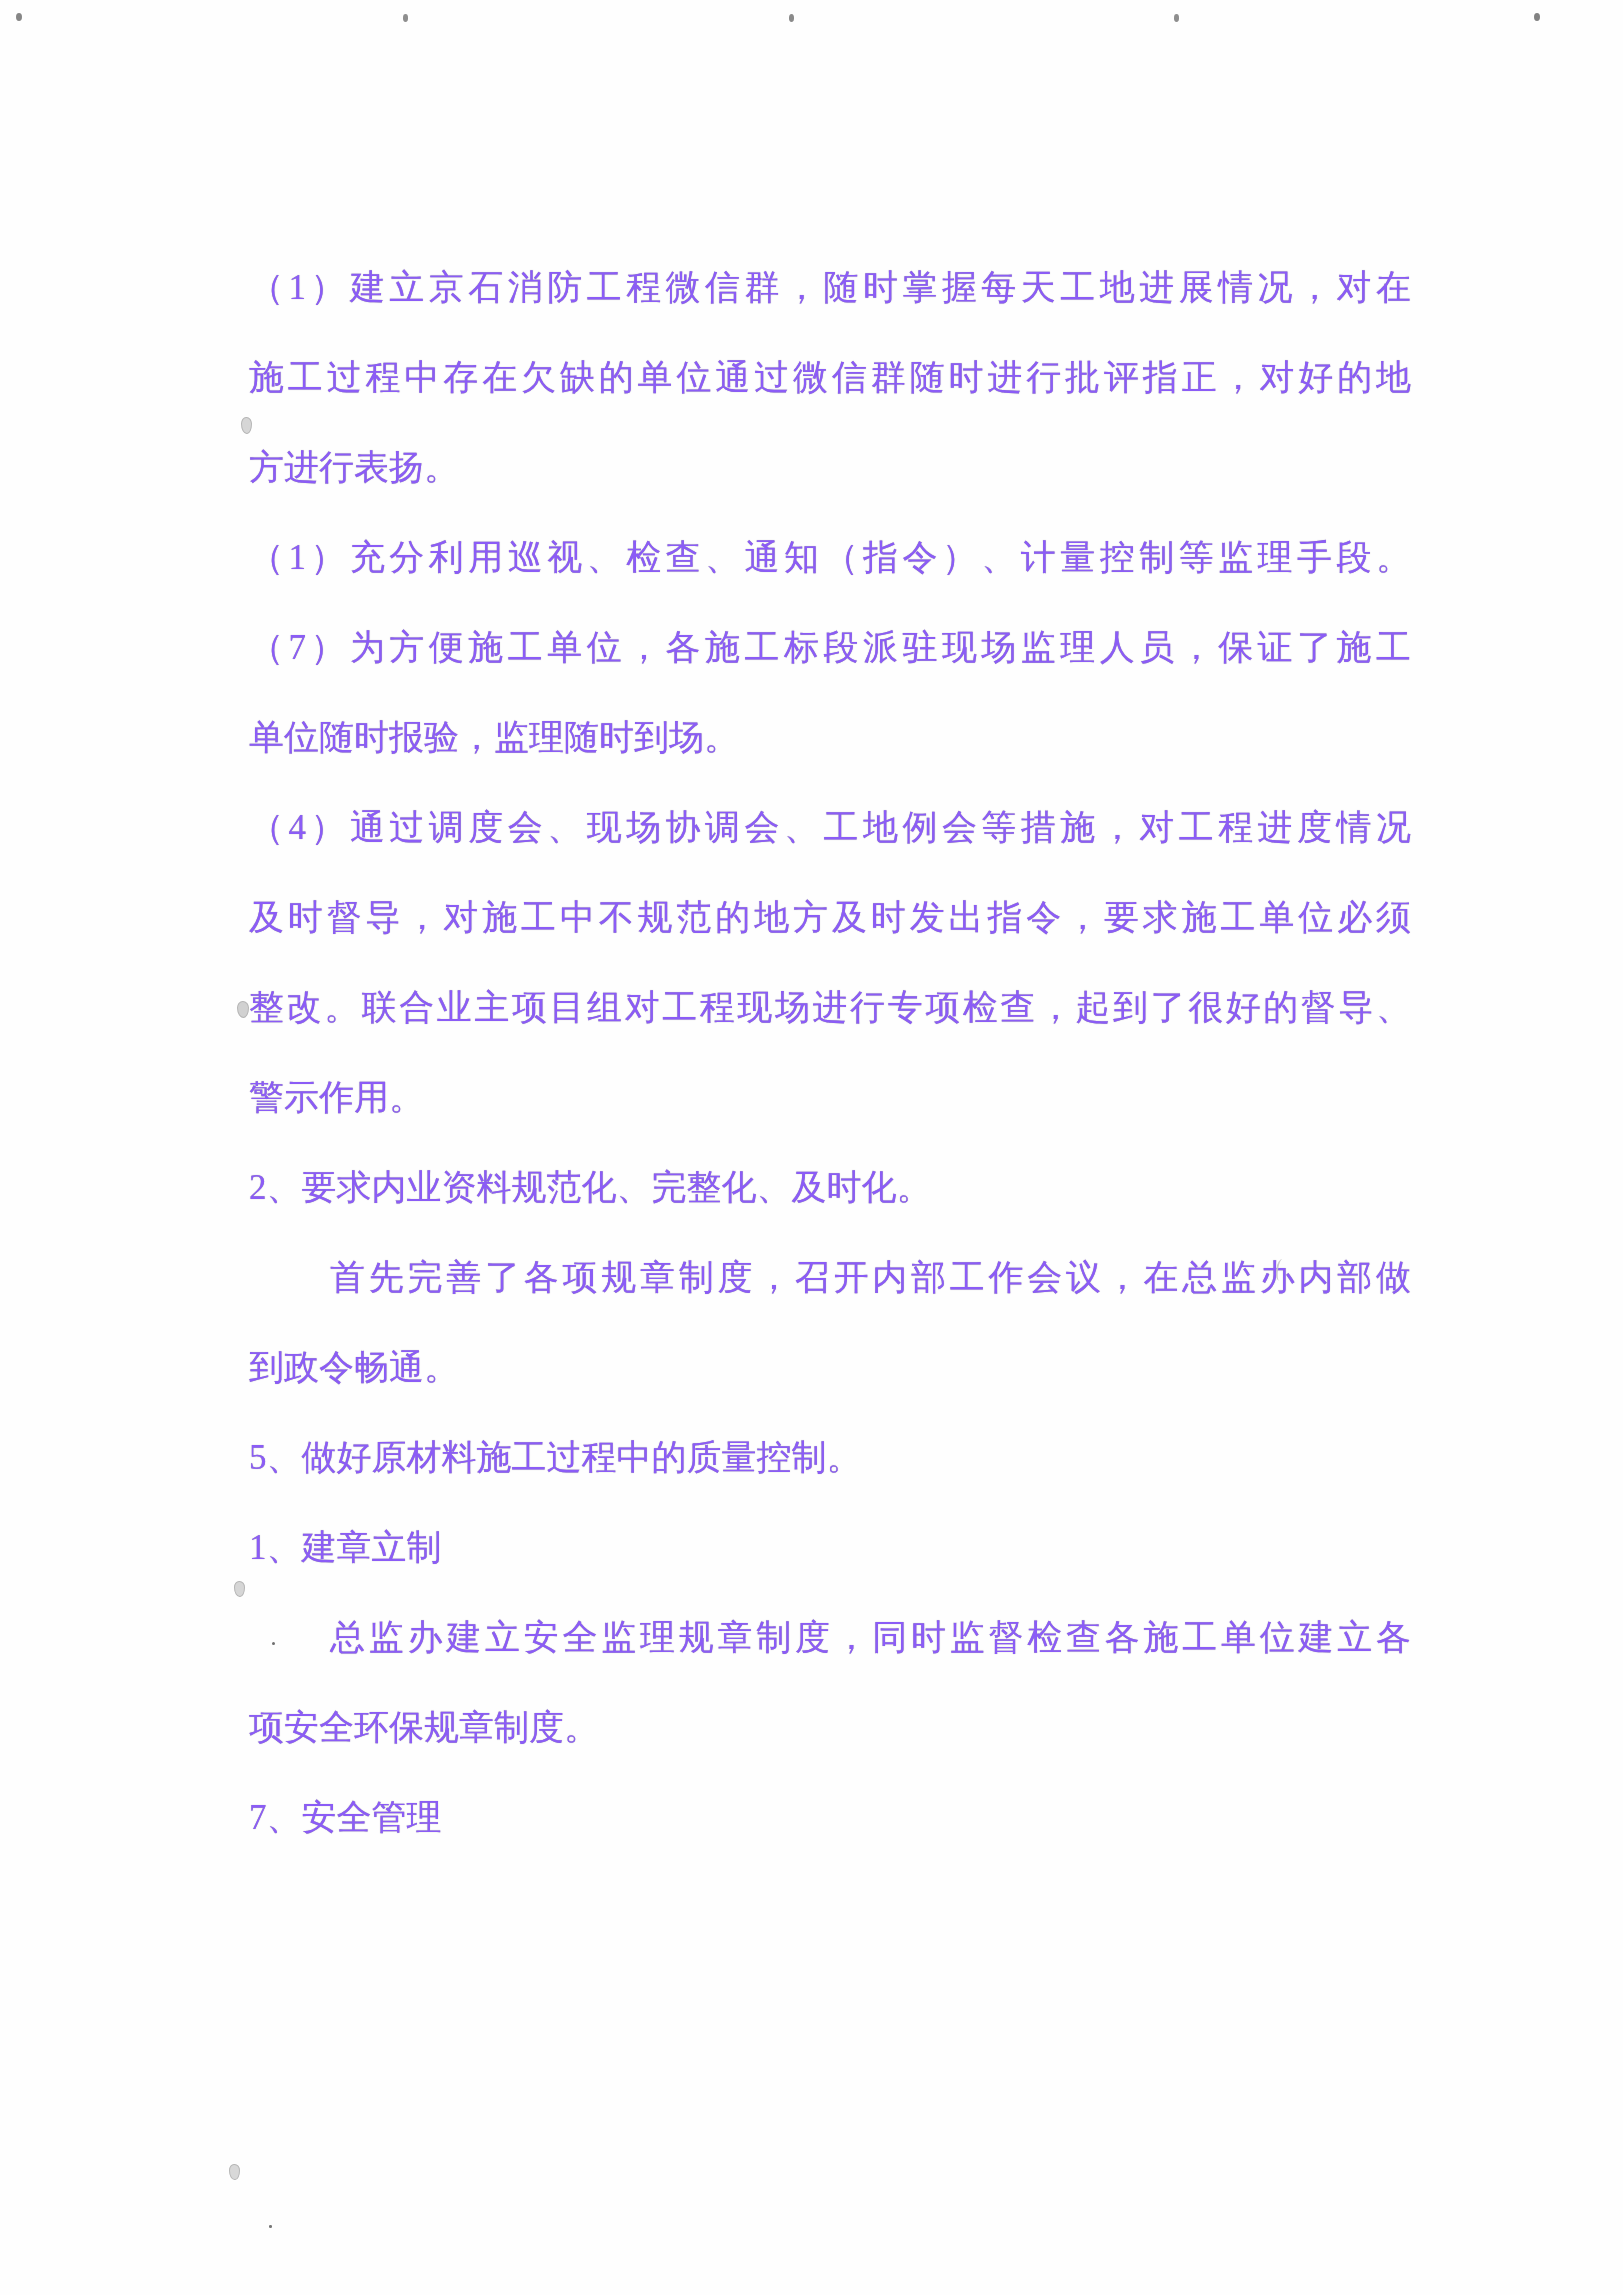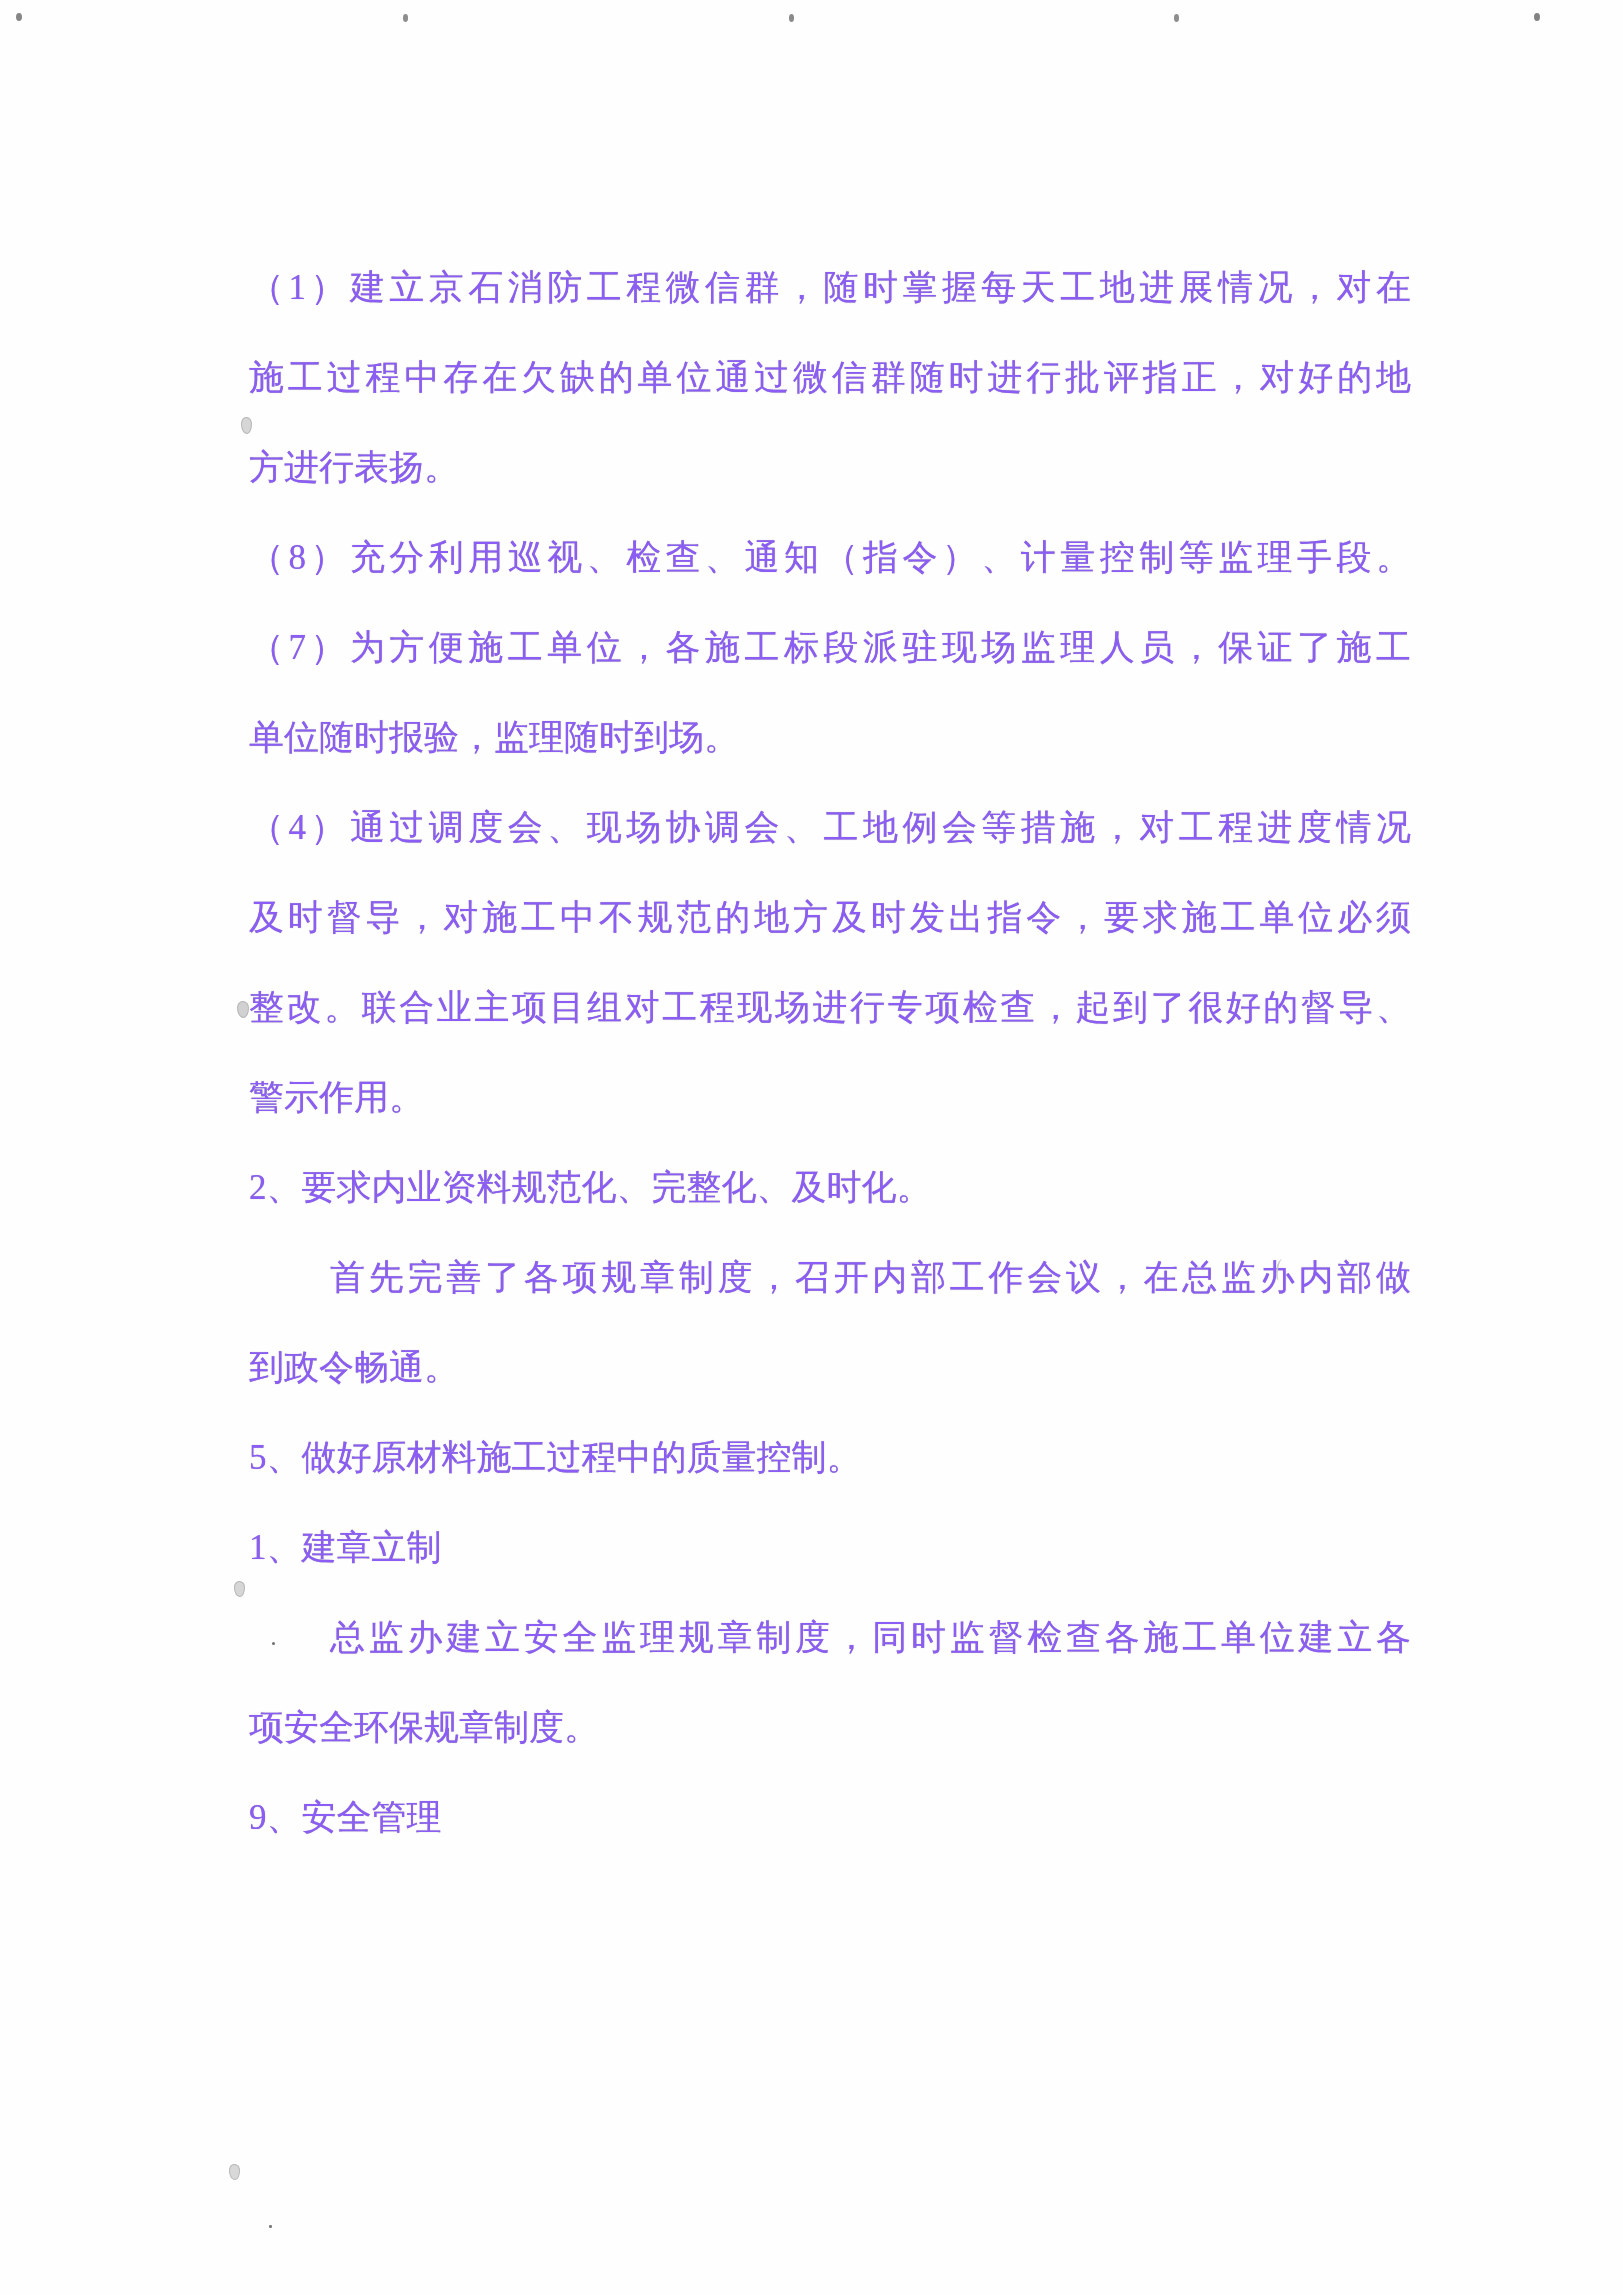--- a/index.html
+++ b/index.html
@@ -52,35 +52,35 @@
   }
 </style>
 </head>
 <body>
 
 <div class="page">
   <div class="text-block">
       <div class="line justify">（1）建立京石消防工程微信群，随时掌握每天工地进展情况，对在</div>
       <div class="line justify">施工过程中存在欠缺的单位通过微信群随时进行批评指正，对好的地</div>
       <div class="line">方进行表扬。</div>
-      <div class="line justify">（8）充分利用巡视、检查、通知（指令）、计量控制等监理手段。</div>
+      <div class="line justify">（1）充分利用巡视、检查、通知（指令）、计量控制等监理手段。</div>
       <div class="line justify">（7）为方便施工单位，各施工标段派驻现场监理人员，保证了施工</div>
       <div class="line">单位随时报验，监理随时到场。</div>
       <div class="line justify">（4）通过调度会、现场协调会、工地例会等措施，对工程进度情况</div>
       <div class="line justify">及时督导，对施工中不规范的地方及时发出指令，要求施工单位必须</div>
       <div class="line justify">整改。联合业主项目组对工程现场进行专项检查，起到了很好的督导、</div>
       <div class="line">警示作用。</div>
       <div class="line">2、要求内业资料规范化、完整化、及时化。</div>
       <div class="line justify indent">首先完善了各项规章制度，召开内部工作会议，在总监办内部做</div>
       <div class="line">到政令畅通。</div>
       <div class="line">5、做好原材料施工过程中的质量控制。</div>
       <div class="line">1、建章立制</div>
       <div class="line justify indent">总监办建立安全监理规章制度，同时监督检查各施工单位建立各</div>
       <div class="line">项安全环保规章制度。</div>
-      <div class="line">9、安全管理</div>
+      <div class="line">7、安全管理</div>
     </div>
   <div>
       <div class="artifact dot" style="left: 15.7px; top: 13px; width: 5.9px; height: 7.9px; background: rgb(134, 134, 134);"></div>
       <div class="artifact dot" style="left: 403px; top: 14.4px; width: 5.2px; height: 7.2px; background: rgb(142, 142, 142);"></div>
       <div class="artifact dot" style="left: 789px; top: 14.4px; width: 5.2px; height: 7.9px; background: rgb(138, 138, 138);"></div>
       <div class="artifact dot" style="left: 1174px; top: 14.4px; width: 5.2px; height: 7.2px; background: rgb(142, 142, 142);"></div>
       <div class="artifact dot" style="left: 1534px; top: 13px; width: 5.9px; height: 7.9px; background: rgb(130, 130, 130);"></div>
       <div class="artifact blob" style="left: 241px; top: 417px; width: 8.5px; height: 15px; background: rgb(201, 201, 201);"></div>
       <div class="artifact blob" style="left: 237px; top: 1001px; width: 9.8px; height: 15px; background: rgb(194, 194, 194);"></div>
       <div class="artifact blob" style="left: 234px; top: 1581px; width: 8.5px; height: 13.7px; background: rgb(201, 201, 201);"></div>

